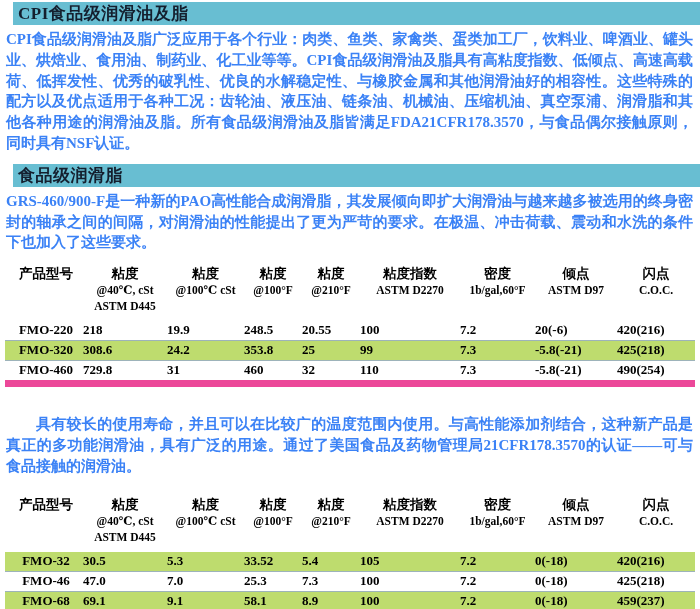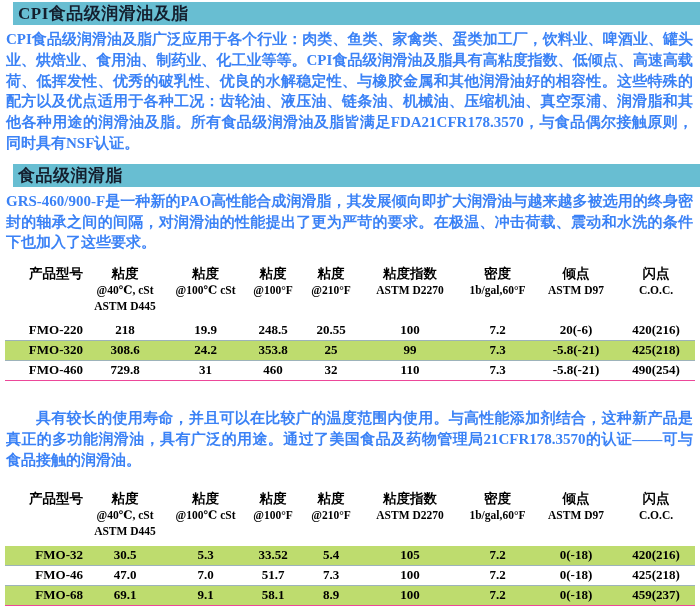--- a/index.html
+++ b/index.html
@@ -41,29 +41,28 @@
     border-collapse: collapse;
     table-layout: fixed;
   }
   .spec-table thead th {
     vertical-align: top;
     padding: 0 0 7px 0;
     font-weight: bold;
   }
   .th-title { font-size: 13.5px; line-height: 17px; }
   .th-sub   { font-size: 11.5px; line-height: 16px; white-space: nowrap; }
-  .spec-table .model-col { text-align: right; padding-left: 4px; }
+  .spec-table .model-col { text-align: center; padding-left: 4px; }
   .spec-table tbody td {
-    text-align: center;
     font-size: 13px;
     line-height: 14px;
     padding: 2px 0 3px 0;
   }
   .spec-table tbody tr + tr { border-top: 1px solid #9db3ba; }
-  .spec-table tbody tr:last-child { border-bottom: 1px solid #ec4899; }
+  .spec-table tbody tr:last-child { border-bottom: 7px solid #ec4899; }
   .spec-table tbody tr.hl { background: #bedc6e; margin-top: 35px; }
 </style>
 </head>
 <body>
 
 <div class="page">
 
   <div class="section-bar">
     <span>CPI食品级润滑油及脂</span>
   </div>
@@ -228,21 +227,21 @@
           <td>5.4</td>
           <td>105</td>
           <td>7.2</td>
           <td>0(-18)</td>
           <td>420(216)</td>
         </tr>
         <tr>
           <td class="model-col">FMO-46</td>
           <td>47.0</td>
           <td>7.0</td>
-          <td>51.7</td>
+          <td>25.3</td>
           <td>7.3</td>
           <td>100</td>
           <td>7.2</td>
           <td>0(-18)</td>
           <td>425(218)</td>
         </tr>
         <tr class="hl">
           <td class="model-col">FMO-68</td>
           <td>69.1</td>
           <td>9.1</td>

